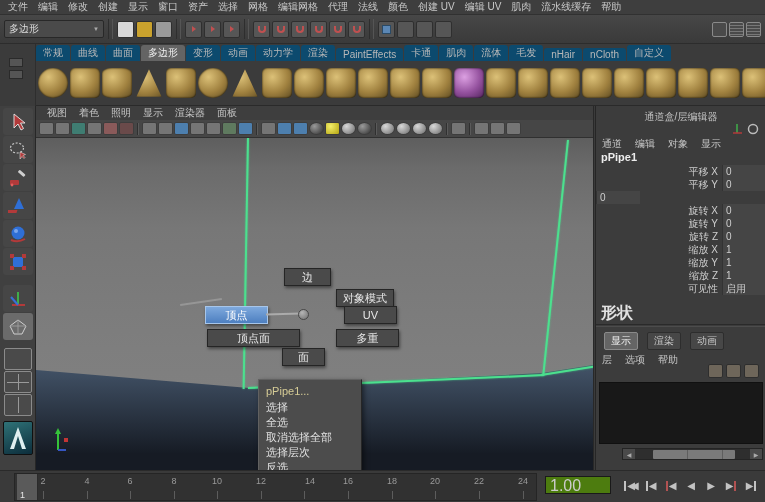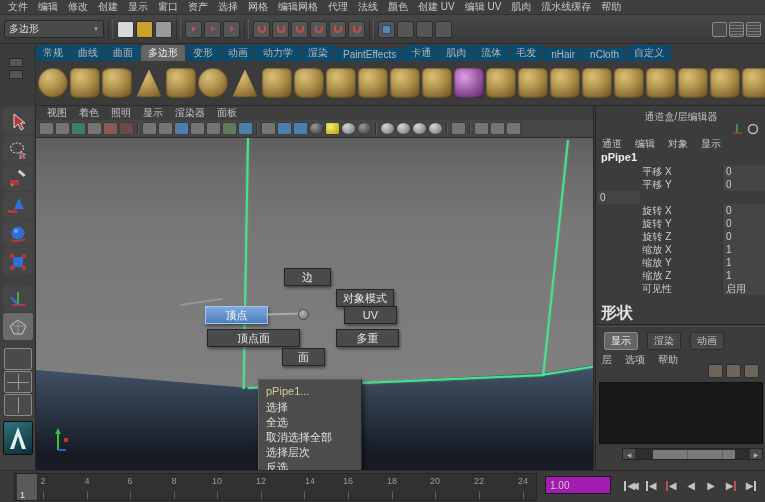--- a/index.html
+++ b/index.html
@@ -78,21 +78,21 @@
   #ctx .subarr{margin-left:auto;font-size:7px;color:#ccc}
 
   
   #rightpanel{position:absolute;left:595px;top:106px;width:170px;height:364px;background:#3c3c3c;border-left:1px solid #262626}
   #cb-title{position:absolute;left:0;top:4px;width:170px;text-align:center;font-size:10px;color:#c2c2c2}
   #cb-topicons{position:absolute;right:6px;top:17px;display:flex;gap:4px}
   #cb-menus{position:absolute;left:6px;top:31px;display:flex;gap:13px;font-size:10px;color:#c8c8c8;white-space:nowrap}
   #cb-obj{position:absolute;left:5px;top:45px;font-size:11px;font-weight:bold;color:#ececec}
   #cb-rows{position:absolute;left:0;top:59px;width:170px}
   .cbrow{display:flex;height:13px;line-height:13px;font-size:10px;color:#cfcfcf}
-  .cbrow .lab{flex:1;text-align:center;padding-right:4px;white-space:nowrap;overflow:hidden}
+  .cbrow .lab{flex:1;text-align:right;padding-right:4px;white-space:nowrap;overflow:hidden}
   .cbrow .val{width:44px;background:#454545;border-left:1px solid #333;padding-left:3px}
   #cb-shapes{position:absolute;left:5px;top:197px;font-size:16px;font-weight:bold;color:#e2e2e2}
   #le-groove{position:absolute;left:0;top:218px;width:170px;height:3px;border-top:1px solid #2a2a2a;border-bottom:1px solid #4c4c4c}
   #le-tabs{position:absolute;left:8px;top:226px;display:flex;gap:9px;font-size:10px;color:#c5c5c5}
   #le-tabs .ltab{padding:1px 6px;background:#474747;border:1px solid #2d2d2d;border-radius:2px;white-space:nowrap}
   #le-tabs .ltab.active{background:#656565;border-color:#8a8a8a;color:#f2f2f2}
   #le-menus{position:absolute;left:6px;top:247px;display:flex;gap:13px;font-size:10px;color:#c8c8c8;white-space:nowrap}
   #le-icons{position:absolute;right:6px;top:258px;display:flex;gap:3px}
   .licon{width:15px;height:14px;background:#6e665a;border:1px solid #2e2e2e;border-radius:2px}
   #le-list{position:absolute;left:3px;top:276px;width:164px;height:62px;background:#181818;border:1px solid #101010}
@@ -100,21 +100,21 @@
   .scr-arr{width:12px;height:10px;background:#4a4a4a;color:#aaa;font-size:6px;display:flex;align-items:center;justify-content:center}
   #le-thumb{position:absolute;left:30px;top:1px;width:82px;height:9px;background:#7a7a7a;border-radius:1px;background-image:repeating-linear-gradient(90deg,#7a7a7a 0 34px,#5e5e5e 34px 35px)}
 
   
   #bottombar{position:absolute;left:0;top:470px;width:765px;height:32px;background:#3a3a3a;border-top:1px solid #2a2a2a}
   #timeslider{position:absolute;left:14px;top:2px;width:523px;height:28px;background:#313131;border:1px solid #252525}
   .tick{position:absolute;top:2px;width:20px;margin-left:-10px;text-align:center;font-size:9px;color:#9a9a9a}
   .tickmark{position:absolute;bottom:1px;width:1px;height:8px;background:#5d5d5d}
   #cframe{position:absolute;left:2px;top:0;width:21px;height:26px;background:#5a5a5a;border-right:1px solid #2b2b2b}
   #cframe .n{position:absolute;left:3px;bottom:0;font-size:9px;color:#e8e8e8}
-  #fpsfield{position:absolute;left:545px;top:5px;width:66px;height:18px;background:#a21caf;border:1px solid #1a1a1a;font-size:10px;color:#ccc;line-height:17px;padding-left:4px}
+  #fpsfield{position:absolute;left:545px;top:5px;width:66px;height:18px;background:#4d7c0f;border:1px solid #1a1a1a;font-size:16px;color:#ccc;line-height:17px;padding-left:4px}
   #playback{position:absolute;left:622px;top:4px;display:flex;gap:2px}
   .pb{width:18px;height:21px;display:flex;align-items:center;justify-content:center;gap:1px;color:#c2c2c2;font-size:10px}
   .pb .bar{width:2px;height:10px;background:#c2c2c2}
   .pb .bar.red{background:#b25252}
   .pb .t{line-height:10px}
   .pb .tight{letter-spacing:-4px;margin-right:3px}
 </style>
 </head>
 <body>
 

